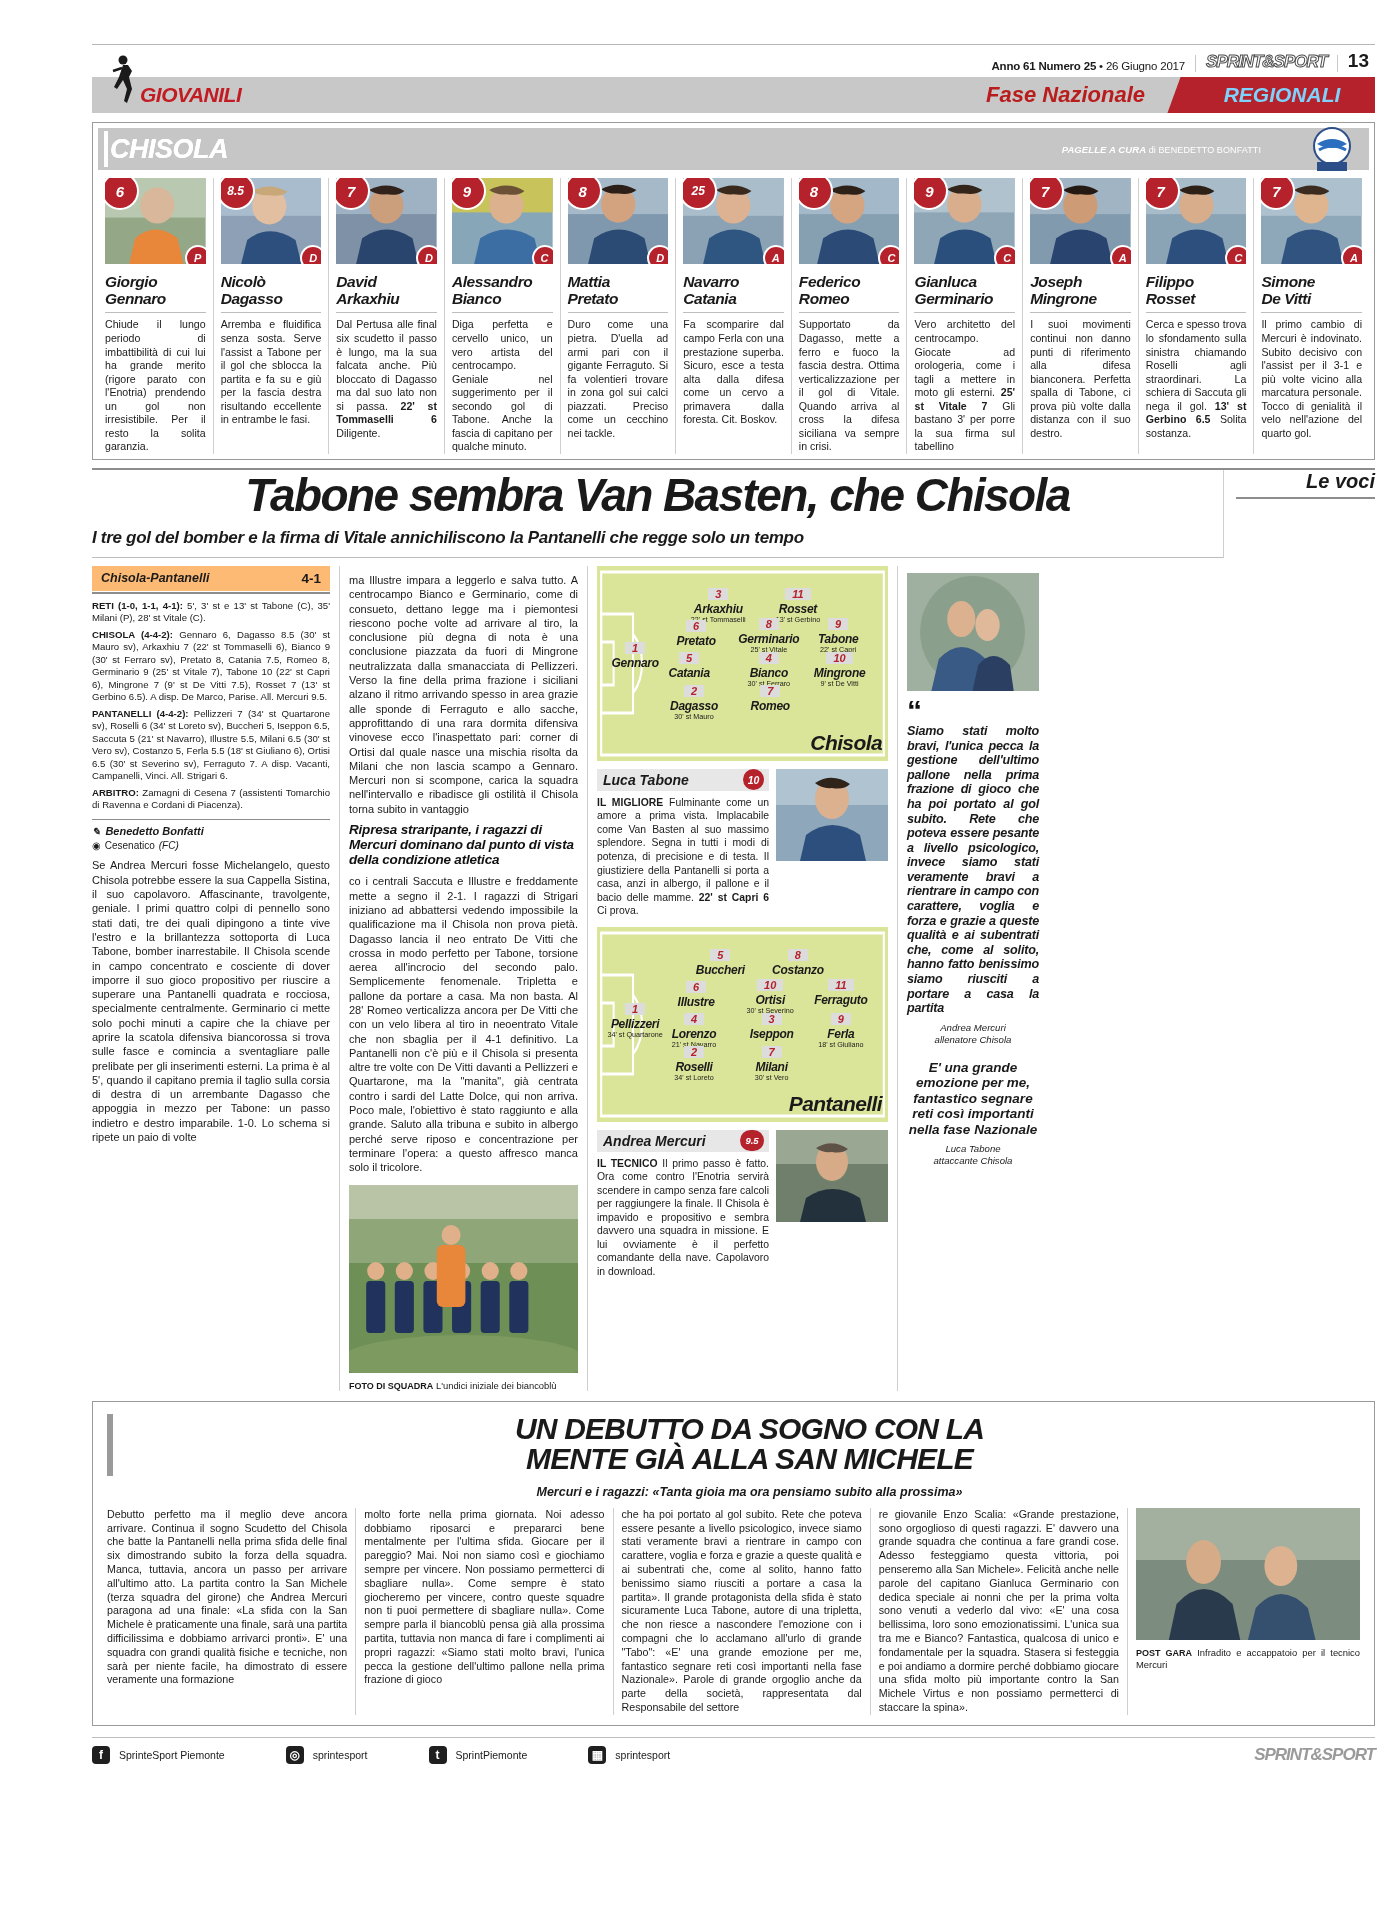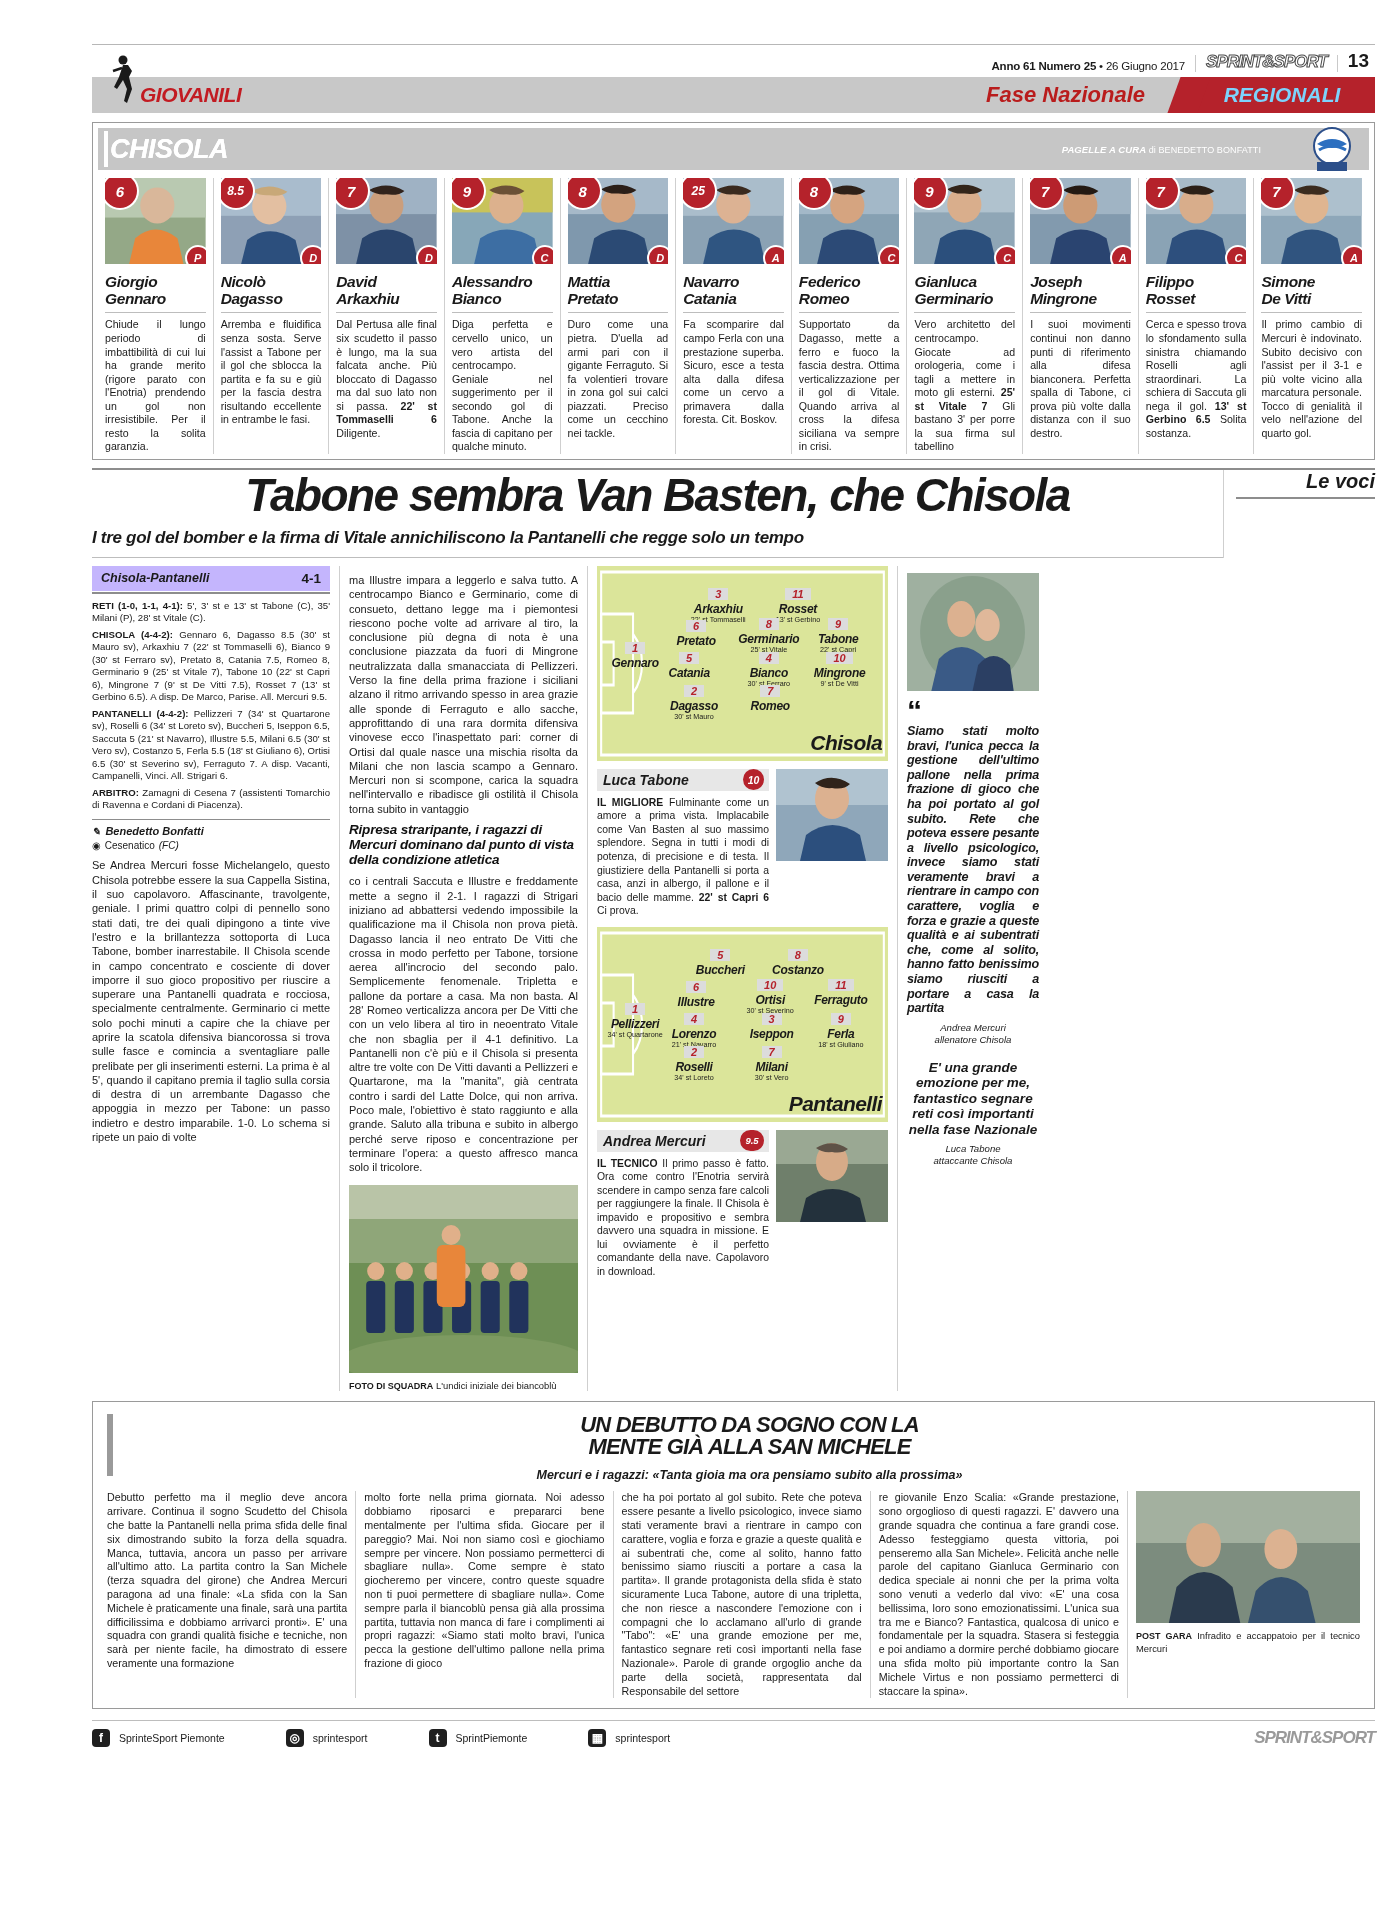--- a/index.html
+++ b/index.html
@@ -79,21 +79,21 @@
   .subhead { text-align:left; font-size:17px; font-weight:bold; font-style:italic;
       margin-top:10px; letter-spacing:-0.3px; }
   .hr-thin { height:1px; background:#bdbdbd; margin-top:9px; }
 
   .mainrow { display:flex; margin-top:8px; }
   .colA { width:248px; padding-right:9px; border-right:1px solid #cfcfcf; }
   .colB { width:248px; padding:0 9px; border-right:1px solid #cfcfcf; }
   .colC { width:310px; padding:0 9px; border-right:1px solid #cfcfcf; }
   .colE { width:141px; padding-left:9px; }
 
-  .scorebar { background:#c4b5fd; height:25px; display:flex; align-items:center;
+  .scorebar { background:#fdba74; height:25px; display:flex; align-items:center;
       position:relative; }
   .scorebar .sbl { font-size:12.5px; font-weight:bold; font-style:italic; margin-left:9px; }
   .scorebar .sbr { margin-left:auto; font-size:13.5px; font-weight:bold; margin-right:9px; }
   .scorebar::after { content:""; position:absolute; left:0; right:0; bottom:-3px; height:2px; background:#8d8d8d; }
 
   .lineup { font-size:9.6px; line-height:1.3; text-align:justify; margin-top:9px; }
   .lineup b { font-weight:bold; }
   .lineup p { margin:0 0 4px; }
 
   .byline-rule { height:1px; background:#8d8d8d; margin:8px 0 5px; }
@@ -144,21 +144,21 @@
   .quote { font-size:12.6px; font-weight:bold; font-style:italic; line-height:1.16;
       text-align:justify; margin-top:4px; letter-spacing:-0.2px; }
   .qattr { font-size:9.6px; font-style:italic; text-align:center; margin-top:6px; line-height:1.25; }
   .quote2 { font-size:13.5px; font-weight:bold; font-style:italic; line-height:1.15;
       text-align:center; margin-top:14px; }
 
   
   .bottombox { border:1px solid #9a9a9a; margin-top:10px; padding:12px 14px 10px; }
   .bb-top { display:flex; gap:14px; }
   .bb-bar { width:6px; background:#9a9a9a; height:62px; float:left; margin-right:12px; }
-  .bb-title { font-size:22px; font-weight:bold; font-style:italic; line-height:1.02;
+  .bb-title { font-size:30px; font-weight:bold; font-style:italic; line-height:1.02;
       text-align:center; letter-spacing:-0.8px; }
   .bb-sub { font-size:12.5px; font-weight:bold; font-style:italic; text-align:center; margin-top:10px; }
   .bb-cols { display:flex; margin-top:9px; gap:0; }
   .bb-col { flex:1; padding:0 8px; border-right:1px solid #cfcfcf; font-size:10.7px;
       line-height:1.29; text-align:justify; hyphens:auto; }
   .bb-col:first-child { padding-left:0; }
   .bb-col:last-child { border-right:none; padding-right:0; }
   .bb-photo { width:100%; height:132px; }
   .bb-cap { font-size:9.4px; margin-top:3px; }
   .bb-cap b { font-weight:bold; font-size:9px; }

